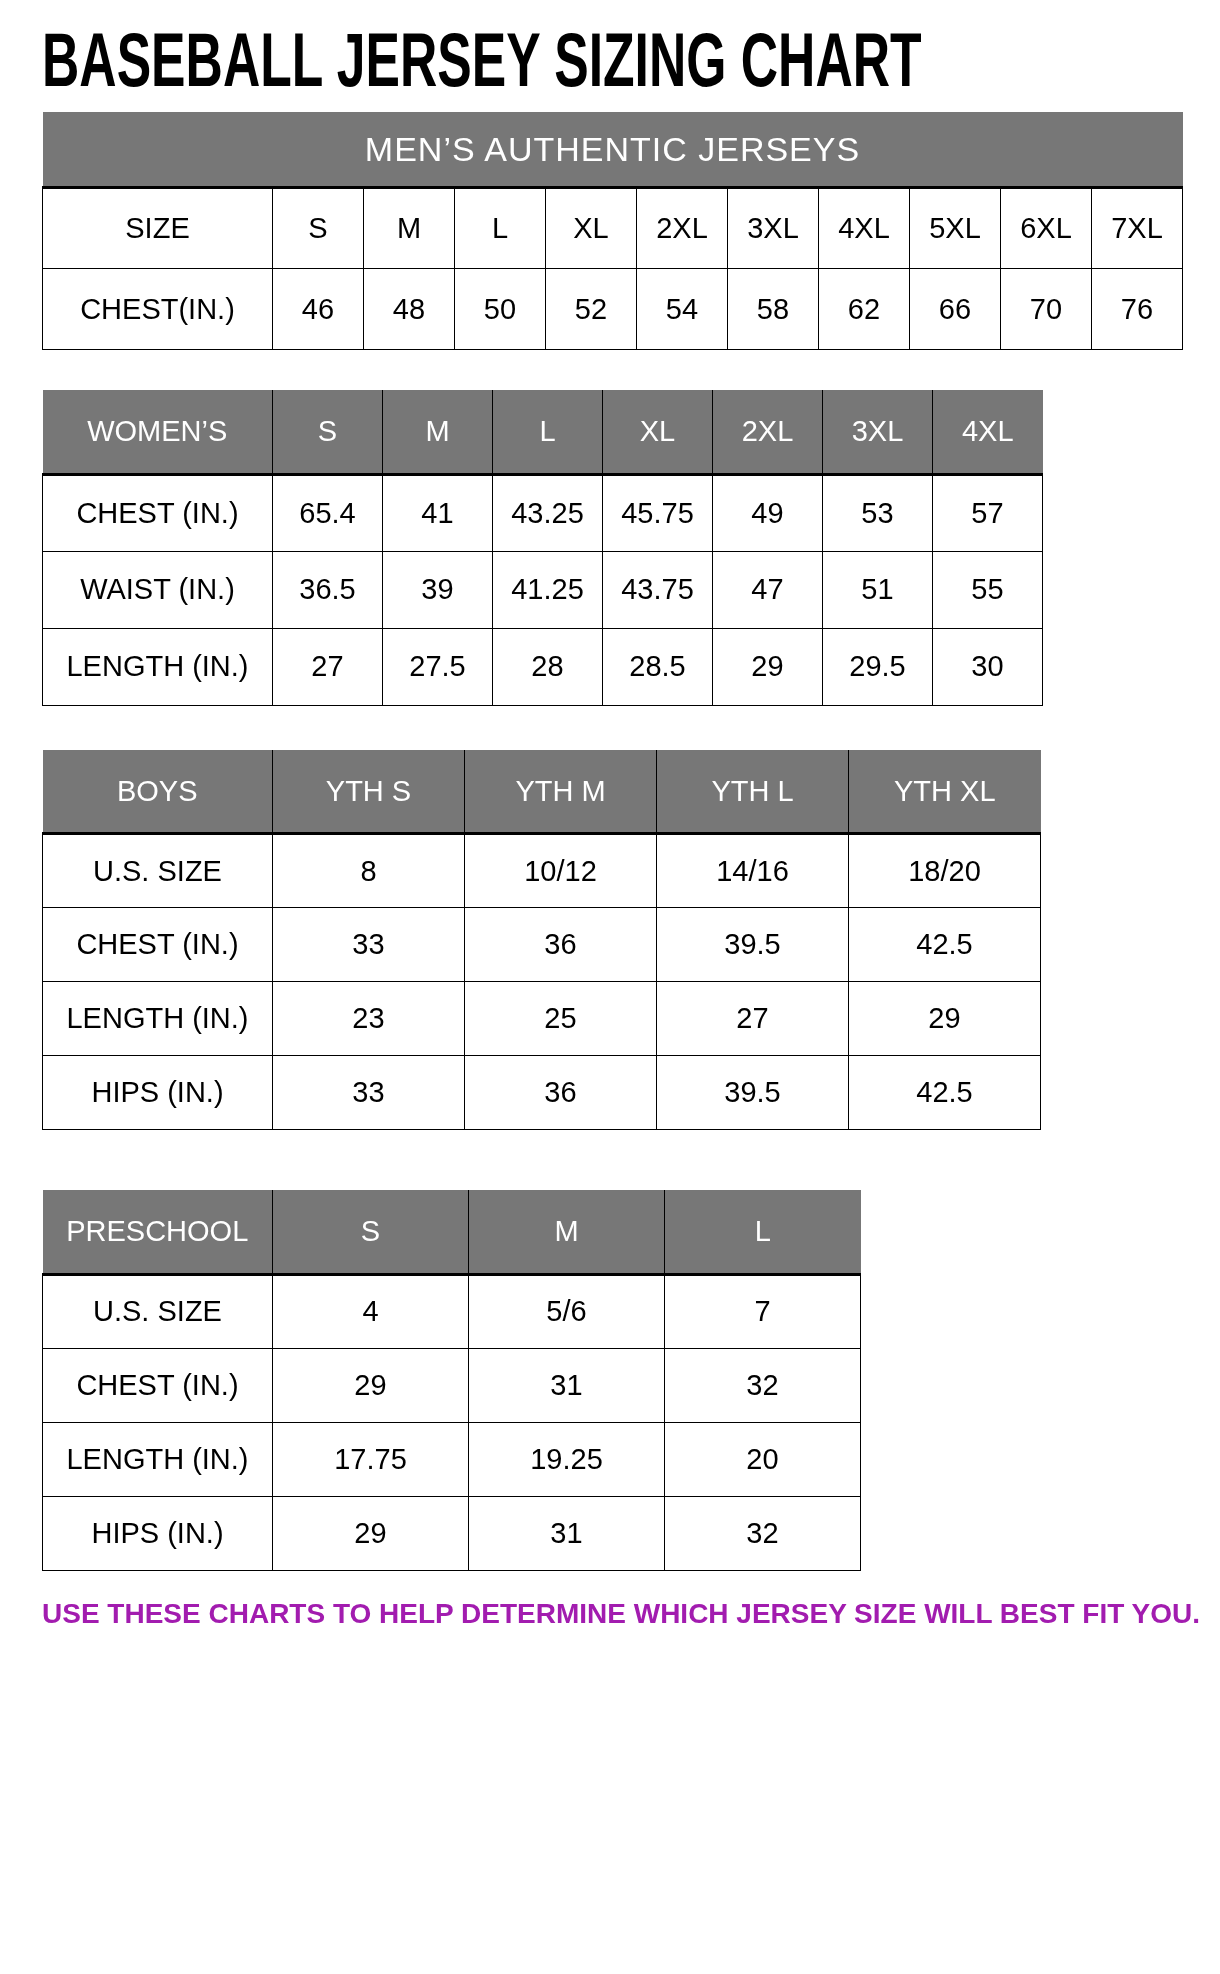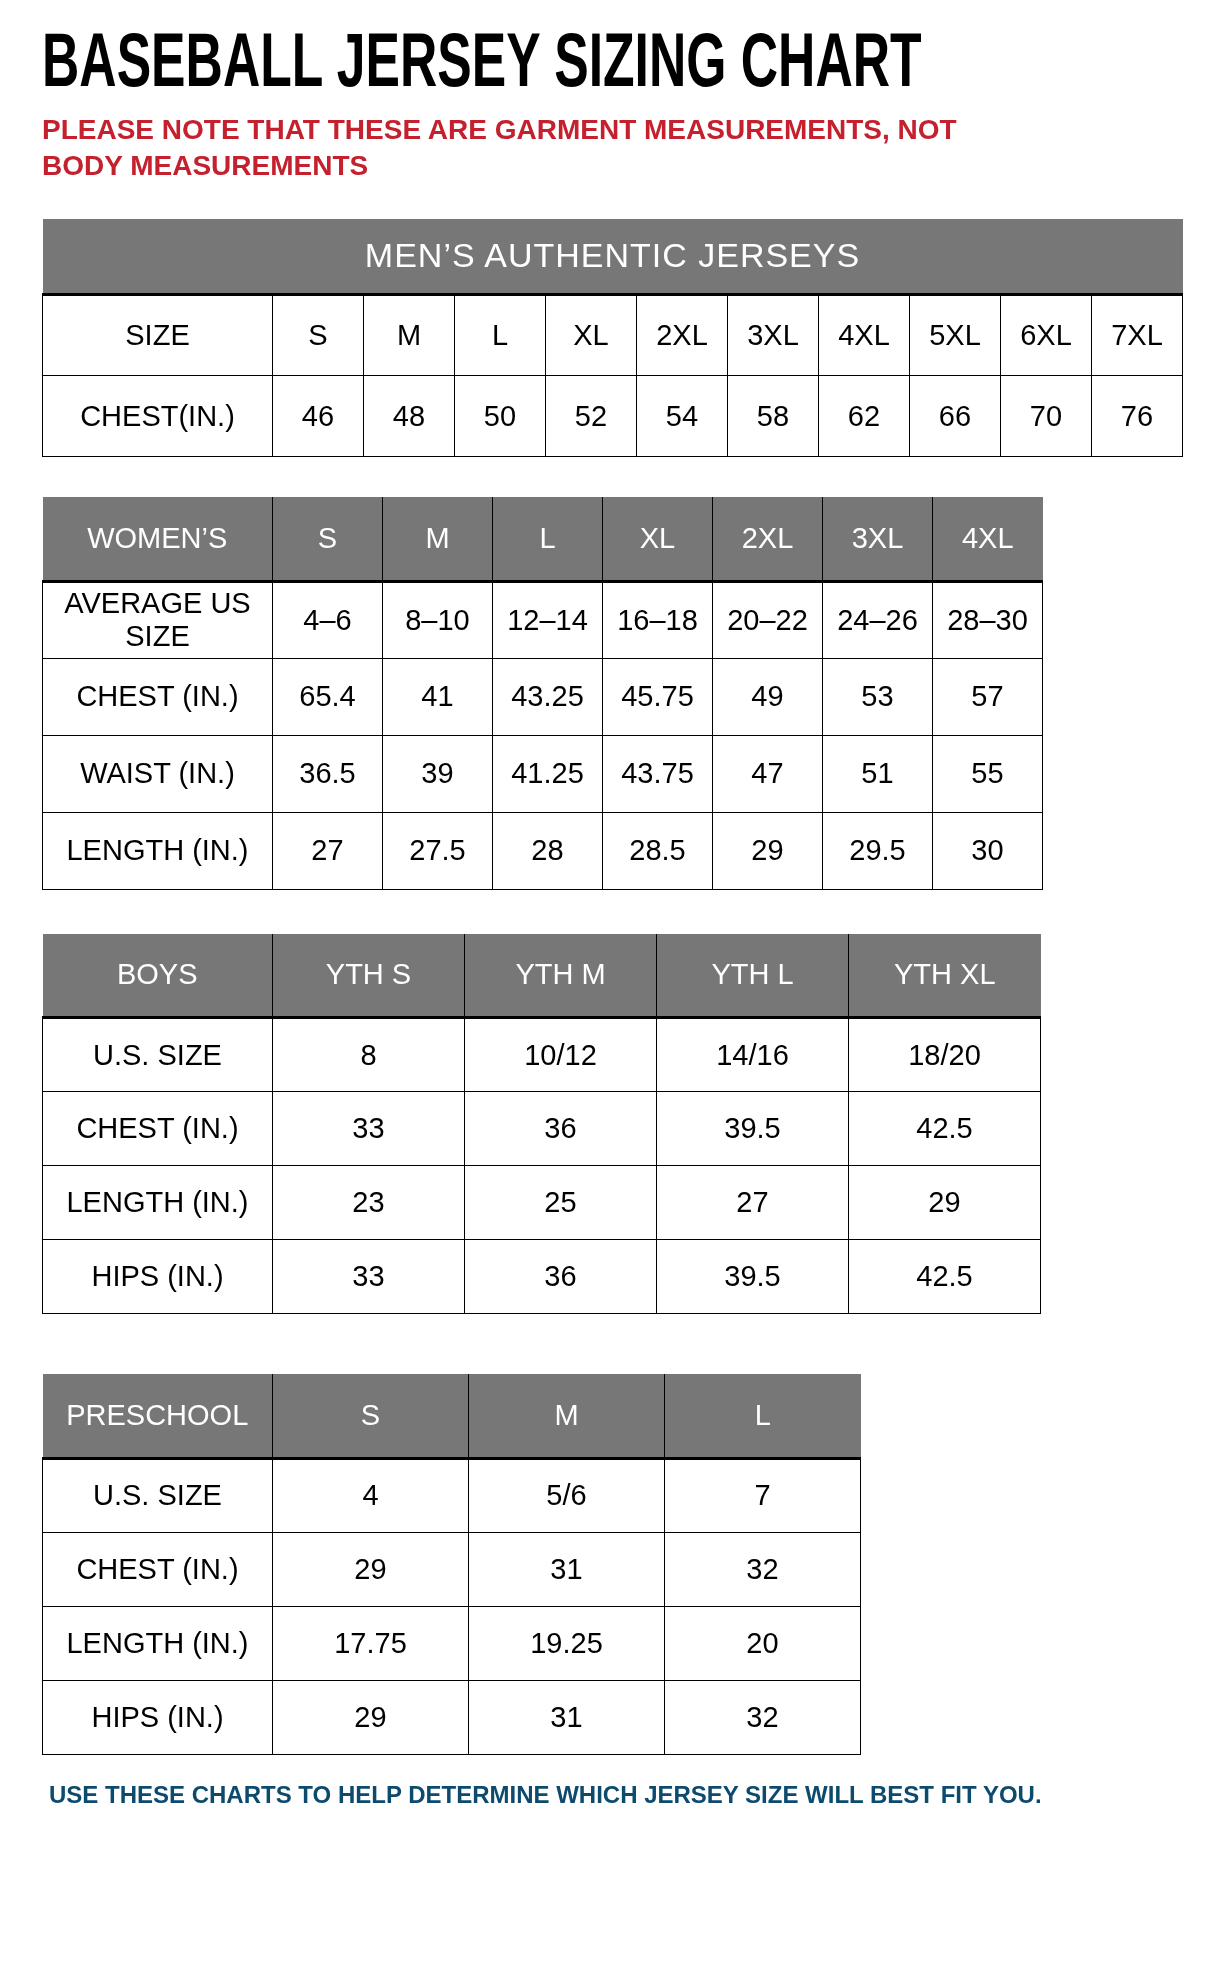--- a/index.html
+++ b/index.html
@@ -27,25 +27,25 @@
   }
   .note {
     color: #c5202e;
     font-weight: bold;
     font-size: 28px;
     line-height: 1.3;
     max-width: 950px;
     margin: 0 0 34px 0;
   }
   .footer-note {
-    color: #0c4a6e;
+    color: #a21caf;
     font-weight: bold;
-    font-size: 24px;
+    font-size: 28px;
     line-height: 1.2;
-    margin: 7px;
+    margin: 0;
     white-space: nowrap;
   }
   
   table.size-table {
     border-collapse: collapse;
     table-layout: fixed;
   }
   table.size-table th,
   table.size-table td {
     padding: 0 4px;
@@ -93,21 +93,20 @@
   table.boys      tbody tr { height: 74px; }
   table.preschool tbody tr { height: 74px; }
 </style>
 </head>
 <body>
 
 <div class="page">
 
   <h1 class="title">BASEBALL JERSEY SIZING CHART</h1>
 
-  <p class="note">PLEASE NOTE THAT THESE ARE GARMENT MEASUREMENTS, NOT BODY MEASUREMENTS</p>
 
   <table class="size-table mens">
     <colgroup>
       <col style="width:230px">
       <col style="width:91px">
         <col style="width:91px">
         <col style="width:91px">
         <col style="width:91px">
         <col style="width:91px">
       <col style="width:91px">
@@ -168,30 +167,20 @@
           <th>S</th>
           <th>M</th>
           <th>L</th>
           <th>XL</th>
           <th>2XL</th>
           <th>3XL</th>
           <th>4XL</th>
         </tr>
       </thead>
     <tbody>
-        <tr>
-          <td>AVERAGE US SIZE</td>
-          <td>4–6</td>
-          <td>8–10</td>
-          <td>12–14</td>
-          <td>16–18</td>
-          <td>20–22</td>
-          <td>24–26</td>
-          <td>28–30</td>
-        </tr>
         <tr>
           <td>CHEST (IN.)</td>
           <td>65.4</td>
           <td>41</td>
           <td>43.25</td>
           <td>45.75</td>
           <td>49</td>
           <td>53</td>
           <td>57</td>
         </tr>

